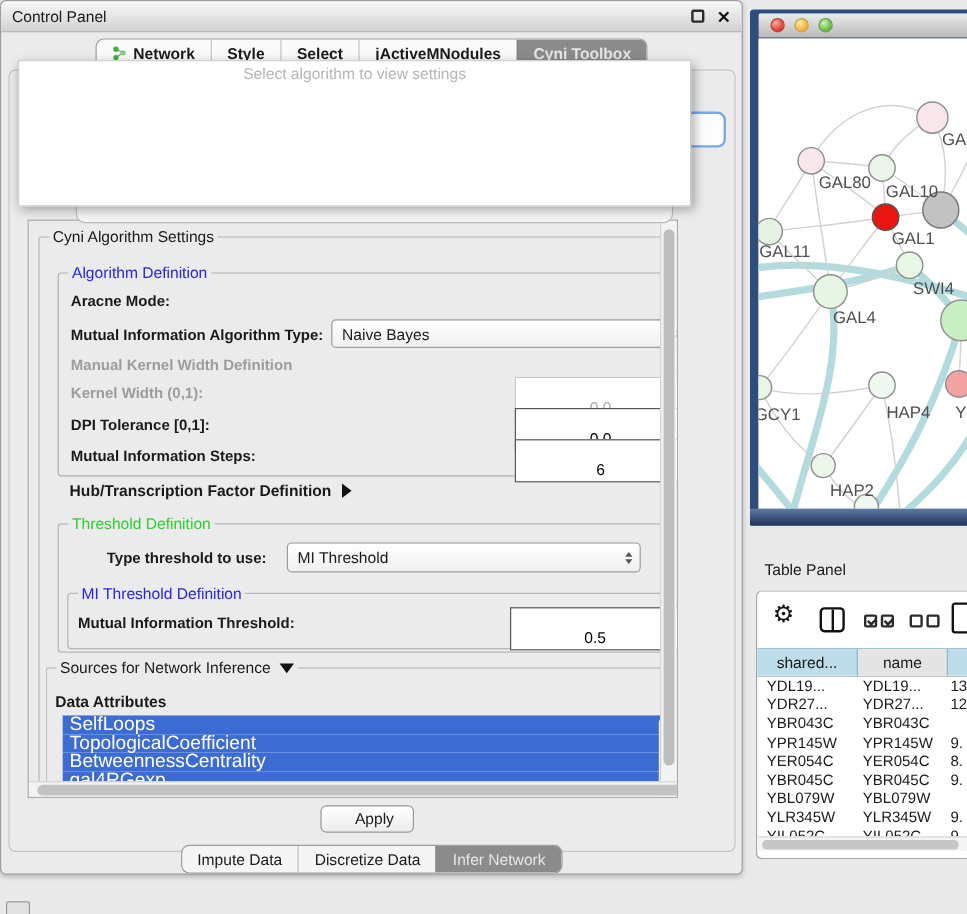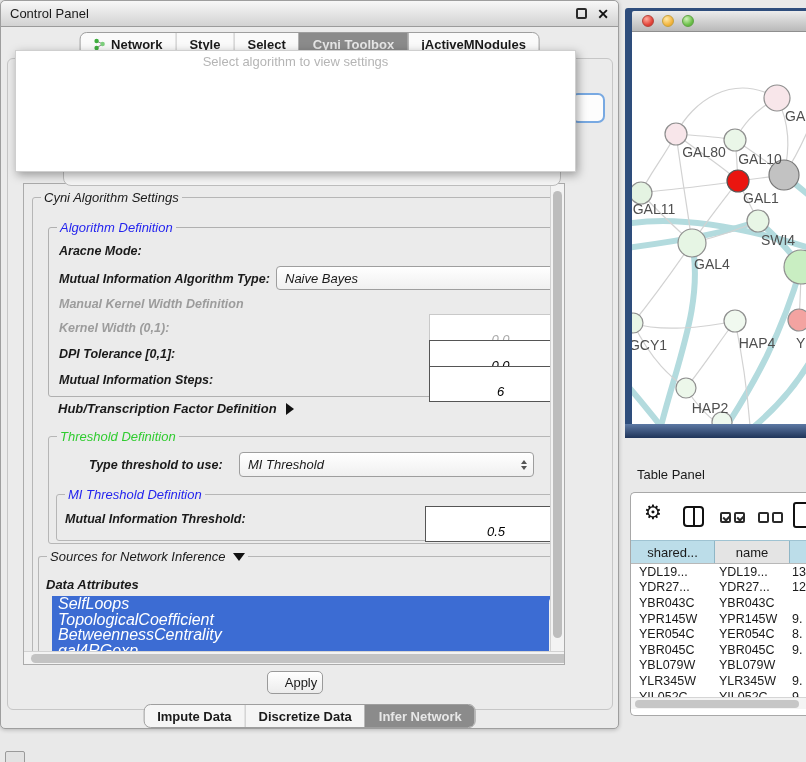--- a/index.html
+++ b/index.html
@@ -57,21 +57,21 @@
     background:#fff; border:1px solid #cfcfcf;
     box-shadow:2px 3px 9px rgba(0,0,0,.35); z-index:50;
   }
   .algo-prompt { text-align:center; color:#b5b5b5; font-size:13px; padding-top:3px; }
   .algo-items { padding:9px 0 0 4px; }
   .algo-item { font-size:13px; line-height:14.5px; white-space:nowrap; }
   .algo-item.bold { font-weight:bold; }
   
   .settings-viewport {
     position:absolute; left:22px; top:182px; width:542px; height:482px;
-    background:#ebebeb; border:1px solid #ababab; overflow:hidden;font-style:italic;
+    background:#ebebeb; border:1px solid #ababab; overflow:hidden;
   }
   .vscroll {
     position:absolute; right:0; top:0; width:14px; height:482px;
     background:#f3f3f3; border-left:1px solid #d2d2d2; z-index:4;
   }
   .vscroll .thumb { position:absolute; left:2px; top:7px; width:9px; height:447px; background:#bdbdbd; border-radius:5px; }
   .hscroll {
     position:absolute; left:0; bottom:0; width:567px; height:13px;
     background:#f3f3f3; border-top:1px solid #d2d2d2; z-index:4;
   }
@@ -104,30 +104,30 @@
     position:absolute; width:14px; height:14px; border:1px solid #c9c9c9;
     border-radius:3px; background:linear-gradient(#fdfdfd,#ededed);
   }
   .tri-right { display:inline-block; width:0; height:0; border-top:6px solid transparent; border-bottom:6px solid transparent; border-left:8px solid #111; margin-left:9px; }
   .tri-dn-black { display:inline-block; width:0; height:0; border-left:6px solid transparent; border-right:6px solid transparent; border-top:8px solid #111; margin-left:7px; }
   .attr-list { position:absolute; background:#fff; overflow:hidden; }
   .attr-item { height:15.5px; line-height:15.5px; background:#3c6cd3; color:#fff; font-size:16px; padding-left:6px; white-space:nowrap; }
   .list-scroll { position:absolute; right:3px; top:2px; width:9px; height:57px; background:#f0f0f0; border-radius:4px; }
   .list-scroll .thumb { position:absolute; left:1px; top:1px; width:7px; height:48px; background:#c9c9c9; border-radius:4px; }
   .apply-btn {
-    position:absolute; left:266px; top:670px; width:56px; height:23px;
+    position:absolute; left:266px; top:670px; width:78px; height:23px;
     display:flex; align-items:center; justify-content:center;
     background:linear-gradient(#ffffff,#ececec); border:1px solid #9a9a9a;
     border-radius:5px; font-size:13px;padding-left:12px;
   }
   .bottom-tabbar {
     position:absolute; top:703px; left:50%; transform:translateX(-50%);
     display:flex; height:24px; align-items:stretch;
     border:1px solid #9e9e9e; border-radius:7px; overflow:hidden;
-    background:#f5f5f5; font-size:13px; font-weight:bold; z-index:6;
+    background:#f5f5f5; font-size:13px; font-weight:normal; z-index:6;
   }
   .mini-btn {
     position:absolute; left:5px; top:751px; width:20px; height:14px;
     background:#e2e2e2; border:1px solid #9a9a9a; border-radius:2px;
   }
   
   .net-window {
     position:absolute; left:625px; top:8px; width:181px; height:430px;
     background:#2e4d7c; padding:3px 0 0 7px; border-radius:3px 0 0 3px;
   }
@@ -197,25 +197,25 @@
         <circle cx="3" cy="10" r="2.2" fill="#3fae3f"></circle>
       </svg>
       <span>Network</span>
     </div>
     <div class="tab">
         <span>Style</span>
       </div>
     <div class="tab">
         <span>Select</span>
       </div>
+    <div class="tab">
+        <span>jActiveMNodules</span>
+      </div>
     <div class="tab active">
         <span>Cyni Toolbox</span>
-      </div>
-    <div class="tab">
-        <span>jActiveMNodules</span>
       </div>
   </div>
 
   <div class="cp-body"></div>
 
   <div class="combo-fragment-blue"></div>
   <div class="combo-fragment-bottom"></div>
 
   <div class="algo-menu">
     <div class="algo-prompt">Select algorithm to view settings</div>

